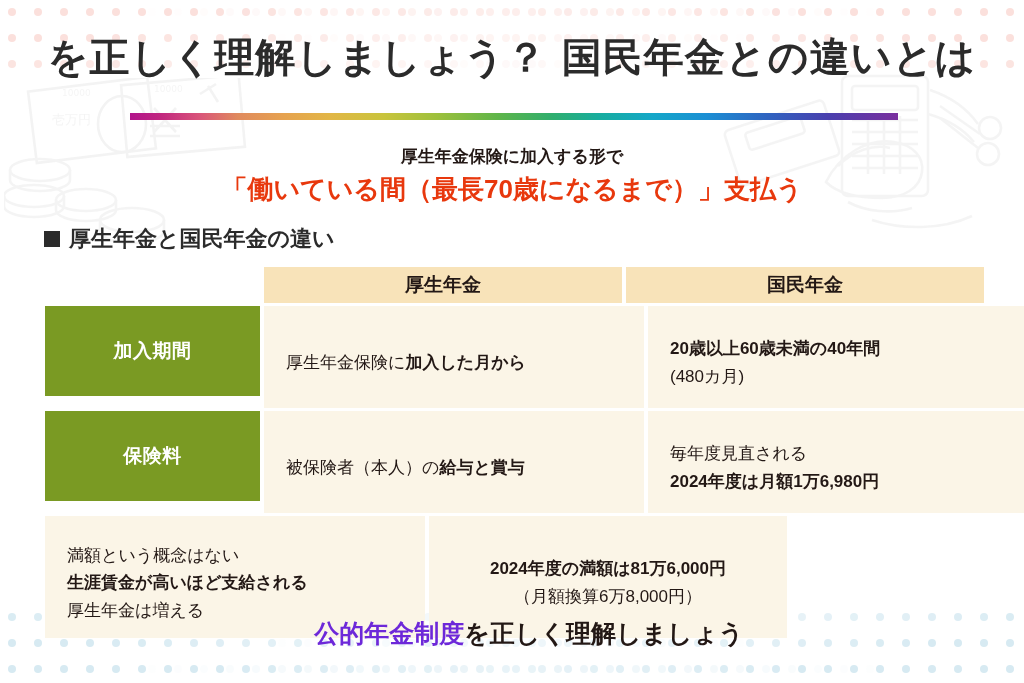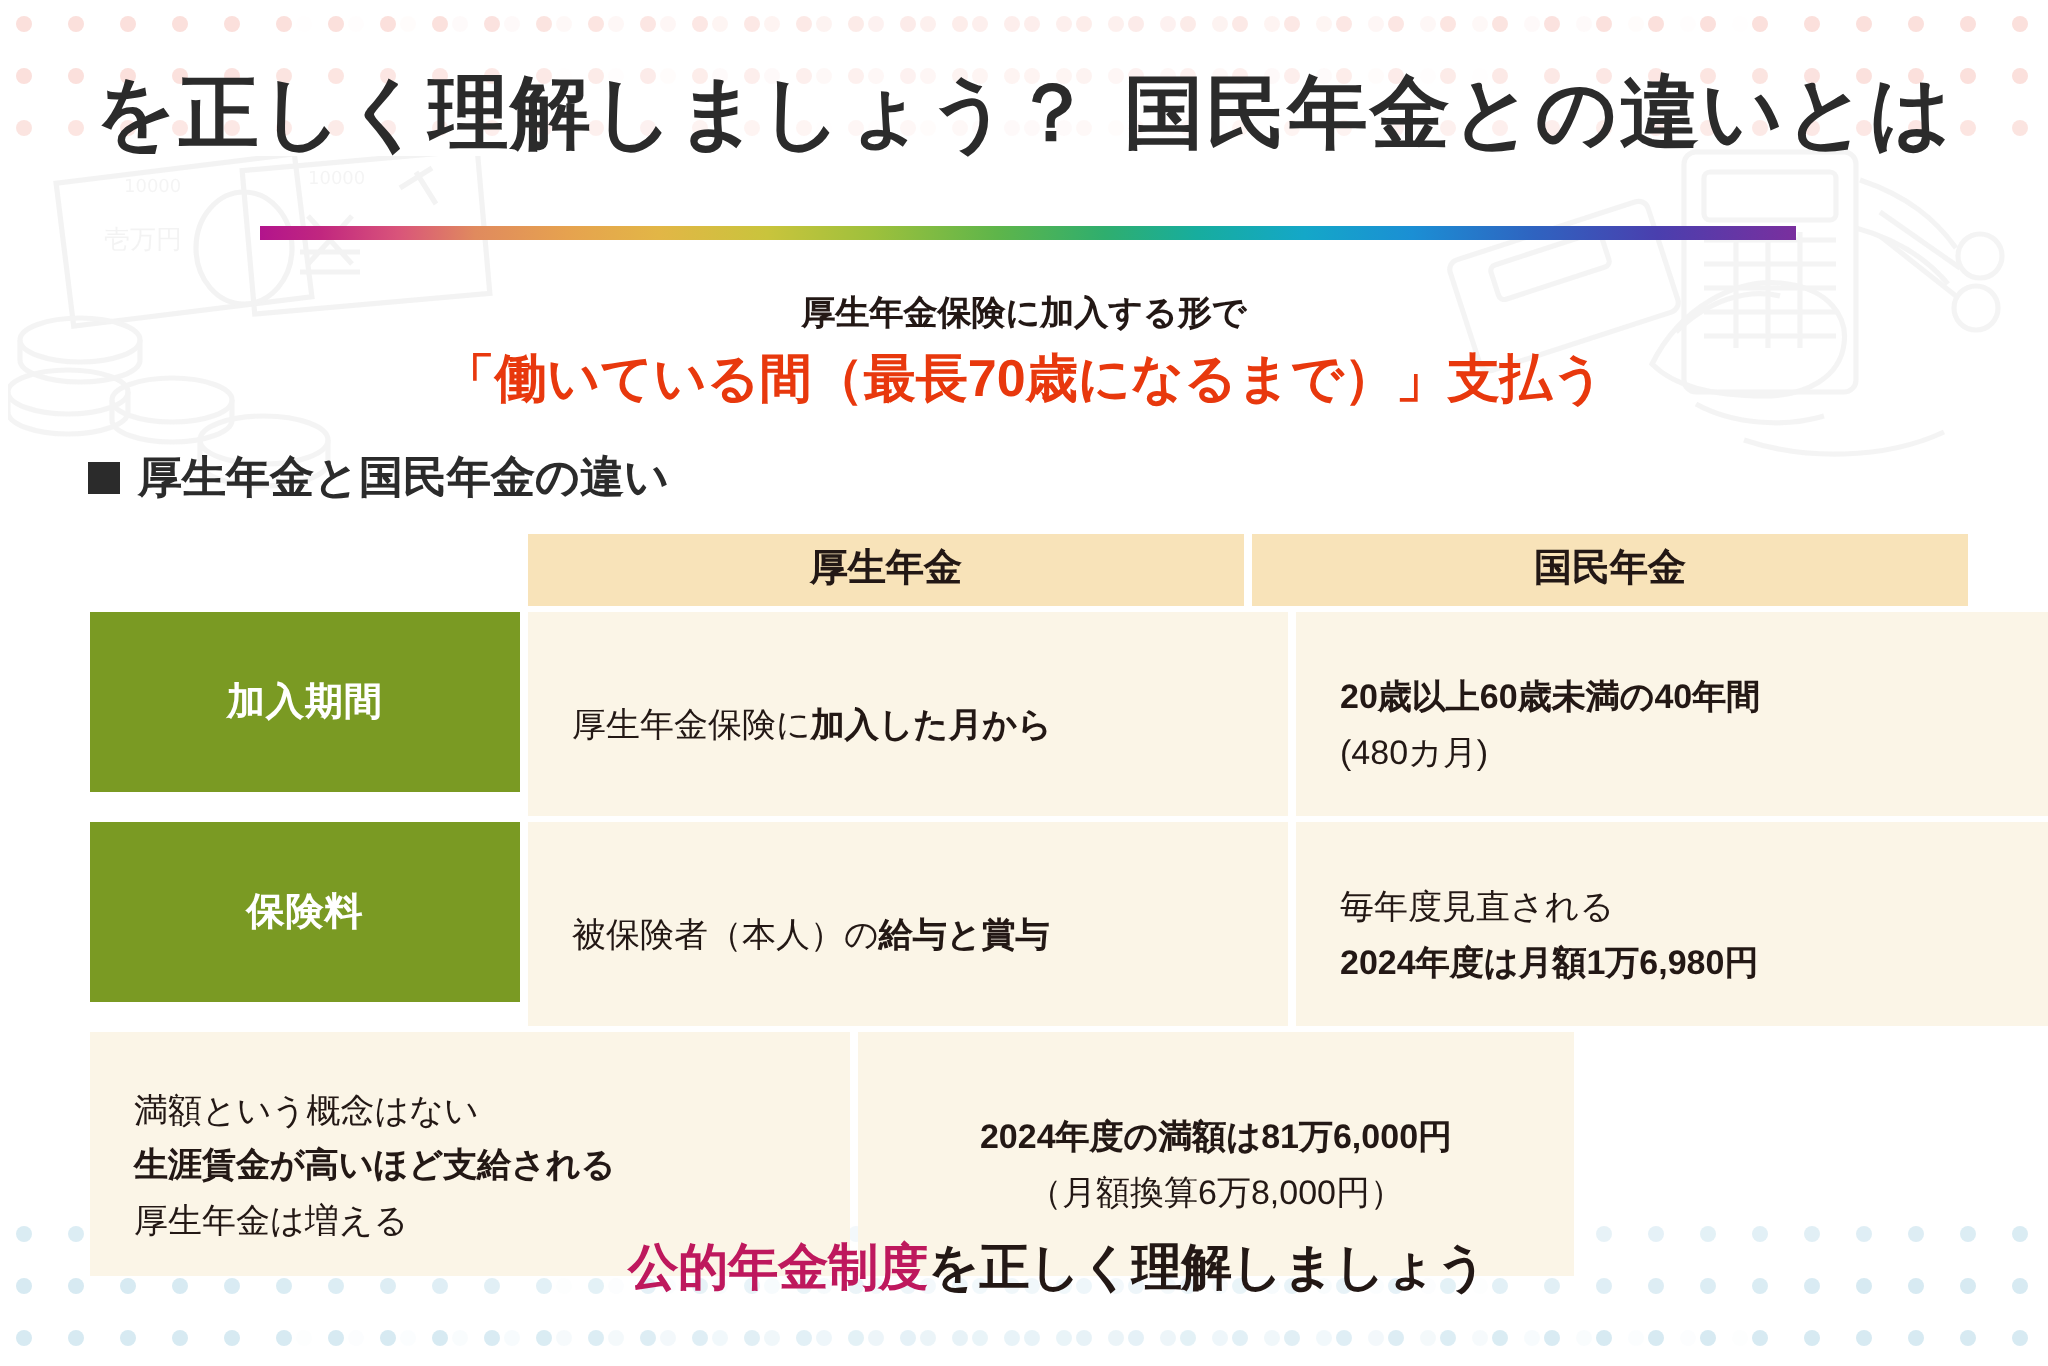--- a/index.html
+++ b/index.html
@@ -89,21 +89,21 @@
   .cell .lite{font-weight:normal;}
   .r1{height:90px;}
   .r2{height:90px;}
   .r3{height:110px;}
 
   
   .footer{
     position:absolute;left:0;top:617px;width:1024px;text-align:center;
     font-size:25px;font-weight:bold;color:#231815;white-space:nowrap;
   }
-  .footer .hl{color:#be185d;margin-left:34px;}
+  .footer .hl{color:#6d28d9;margin-left:34px;}
 </style>
 </head>
 <body>
 
 <div id="page">
 
   <div class="dots" id="dots-tl" style="width: 1040px; height: 78px; left: 0px; top: 0px;">
       <span class="dot" style="width: 8px; height: 8px; background: rgb(251, 224, 220); opacity: 1; left: 8px; top: 8px;"></span>
       <span class="dot" style="width: 8px; height: 8px; background: rgb(251, 224, 220); opacity: 1; left: 34px; top: 8px;"></span>
       <span class="dot" style="width: 8px; height: 8px; background: rgb(251, 224, 220); opacity: 1; left: 60px; top: 8px;"></span>

